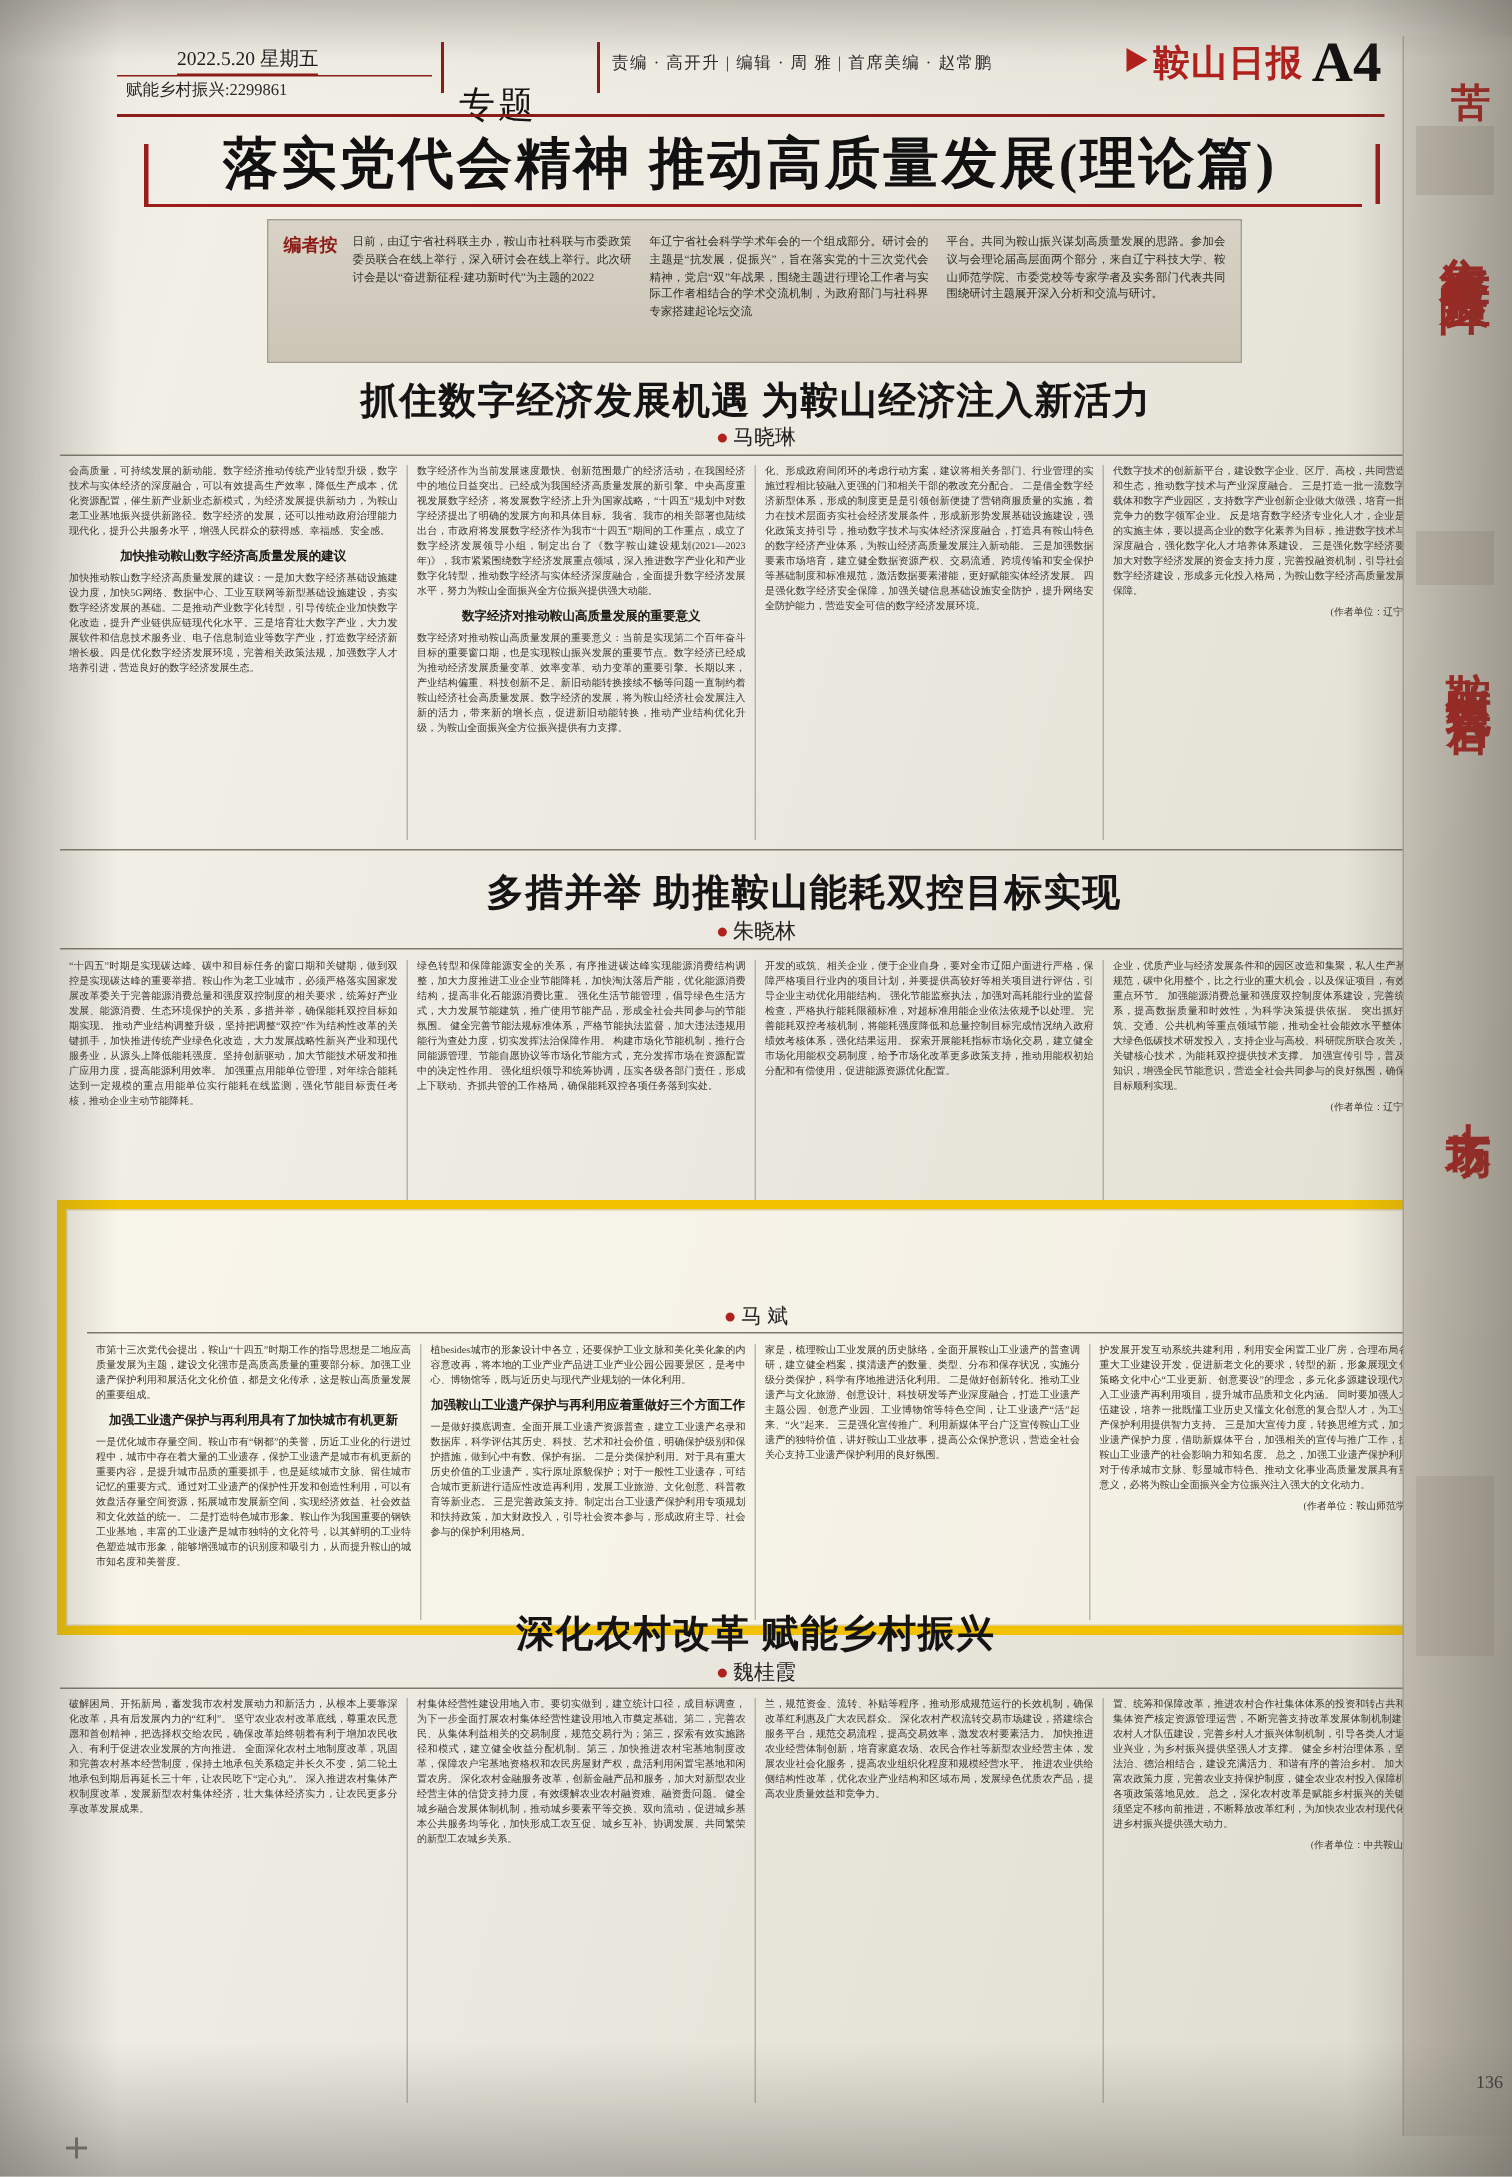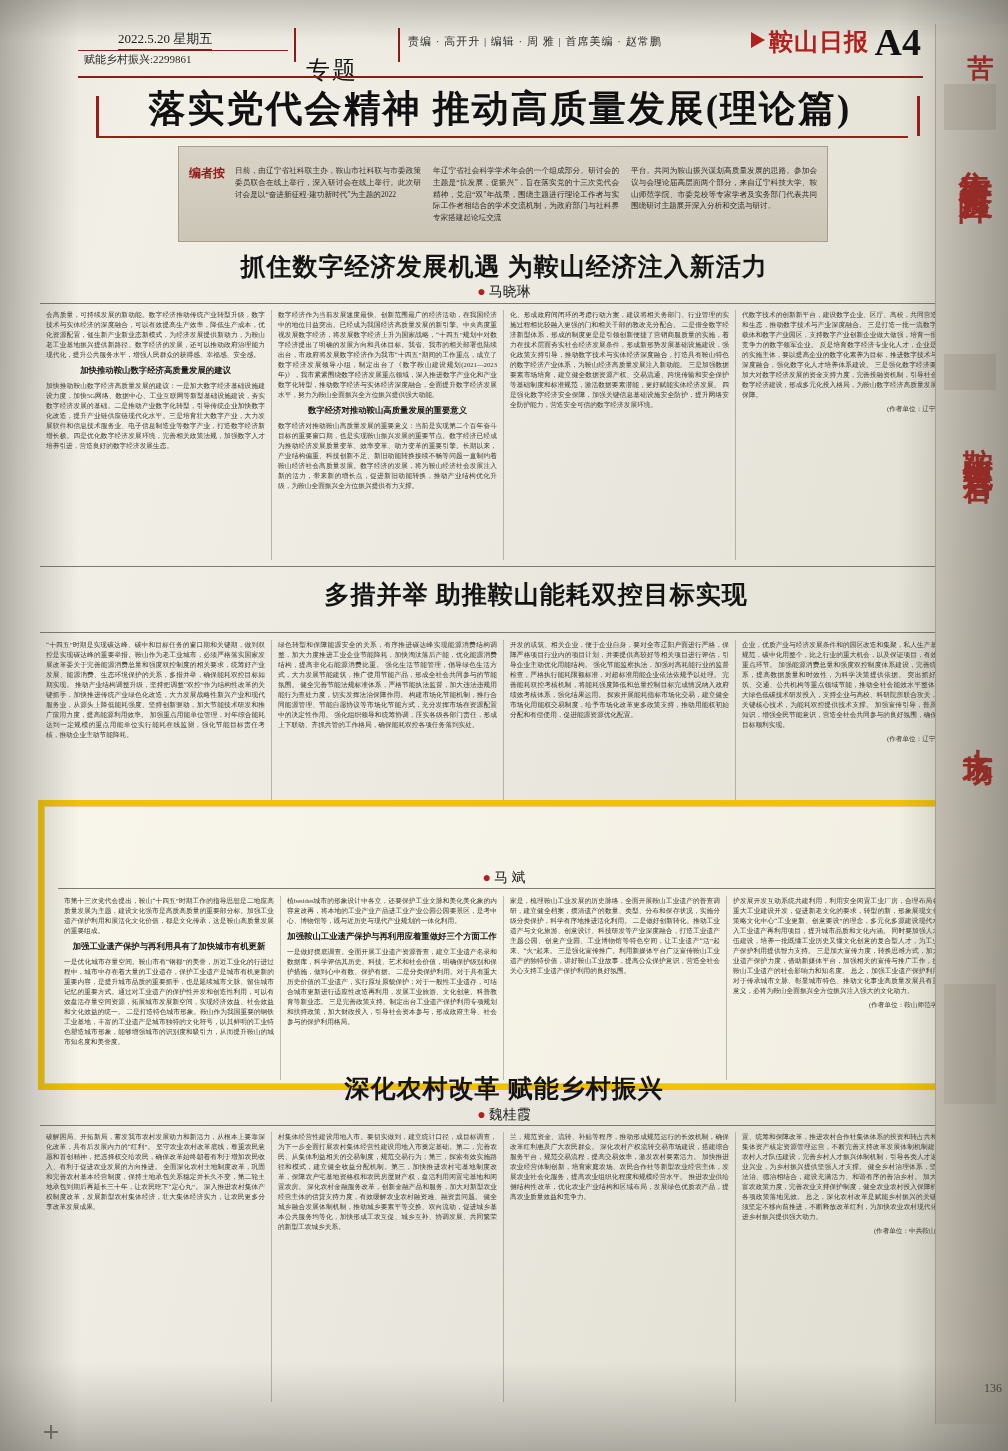--- a/index.html
+++ b/index.html
@@ -85,21 +85,21 @@
   }
   .head-rule-l{position:absolute;left:96px;top:96px;width:3px;height:40px;background:#9b1d19;}
   .head-rule-r{position:absolute;right:88px;top:96px;width:3px;height:40px;background:#9b1d19;}
   .head-rule-b{position:absolute;left:96px;top:136px;width:812px;height:2px;background:#9b1d19;}
 
   
   #editorbox{
     position:absolute;left:178px;top:146px;width:650px;height:96px;
     background:linear-gradient(180deg,#d8d3c6,#cbc5b6);
     border:1px solid #a59e8d;
-    padding:18px 10px;box-sizing:border-box;
+    padding:8px 10px;box-sizing:border-box;
     display:flex;gap:10px;
   }
   #editorbox .tag{
     font-size:12px;font-weight:700;color:#8d1b17;writing-mode:horizontal-tb;
     flex:0 0 36px;
   }
   #editorbox .cols{display:flex;gap:12px;flex:1;}
   #editorbox .c{
     flex:1;font-size:7.6px;line-height:1.55;color:#2e2b27;text-align:justify;
   }
@@ -203,20 +203,23 @@
       <span>三是打造一批一流数字技术创新载体和数字产业园区，支持数字产业创新企业做大做强，培育一批具有核心竞争力的数字领军企业。</span>
       <span>反是培育数字经济专业化人才，企业是数字经济的实施主体，要以提高企业的数字化素养为目标，推进数字技术与经营管理深度融合，强化数字化人才培养体系建设。</span>
       <span>三是强化数字经济要素保障，加大对数字经济发展的资金支持力度，完善投融资机制，引导社会资本参与数字经济建设，形成多元化投入格局，为鞍山数字经济高质量发展提供坚实保障。</span>
       <span class="sig">(作者单位：辽宁科技大学)</span>
     </div>
   </div>
 
   <div class="rule" style="left:40px;top:566px;width:930px;"></div>
 
   <div class="sec-title" style="top:578px;padding-left:32px;">多措并举  助推鞍山能耗双控目标实现</div>
+  <div class="sec-author" style="top:612px;">
+    <span class="dot">●</span><span>朱晓林</span>
+  </div>
   <div class="rule" style="left:40px;top:632px;width:930px;"></div>
 
   <div class="body-cols" style="left:40px;top:640px;width:930px;height:160px;">
     <div class="col" style="width:232px;">
       <span>“十四五”时期是实现碳达峰、碳中和目标任务的窗口期和关键期，做到双控是实现碳达峰的重要举措。鞍山作为老工业城市，必须严格落实国家发展改革委关于完善能源消费总量和强度双控制度的相关要求，统筹好产业发展、能源消费、生态环境保护的关系，多措并举，确保能耗双控目标如期实现。</span>
       <span>推动产业结构调整升级，坚持把调整“双控”作为结构性改革的关键抓手，加快推进传统产业绿色化改造，大力发展战略性新兴产业和现代服务业，从源头上降低能耗强度。坚持创新驱动，加大节能技术研发和推广应用力度，提高能源利用效率。</span>
       <span>加强重点用能单位管理，对年综合能耗达到一定规模的重点用能单位实行能耗在线监测，强化节能目标责任考核，推动企业主动节能降耗。</span>
     </div>
     <div class="col" style="width:232px;">
       <span>绿色转型和保障能源安全的关系，有序推进碳达峰实现能源消费结构调整，加大力度推进工业企业节能降耗，加快淘汰落后产能，优化能源消费结构，提高非化石能源消费比重。</span>

